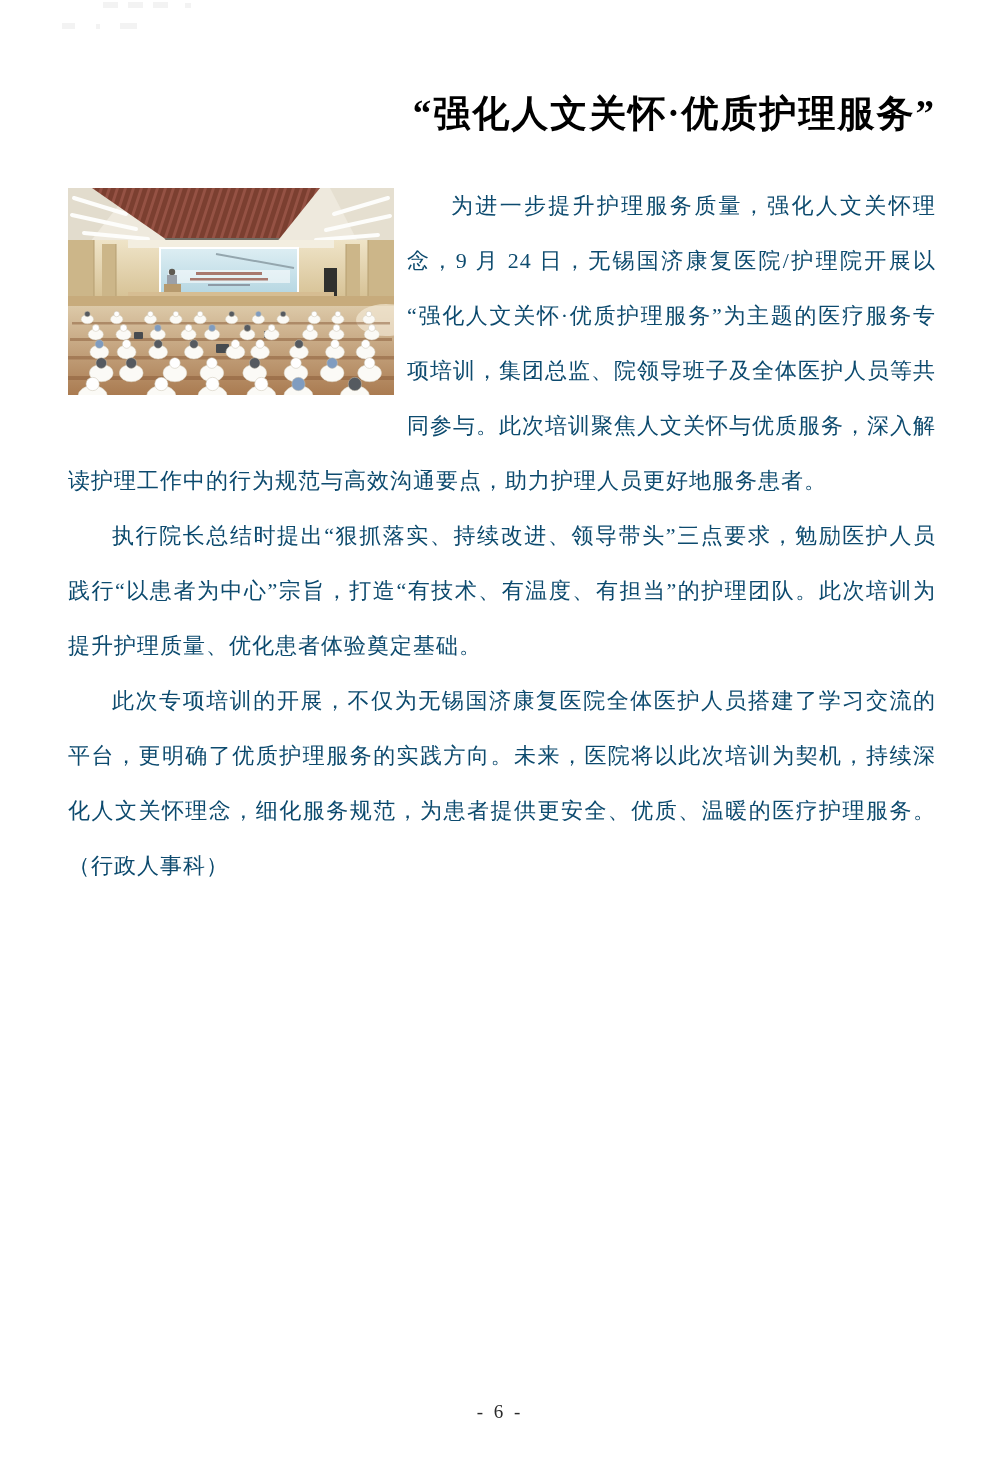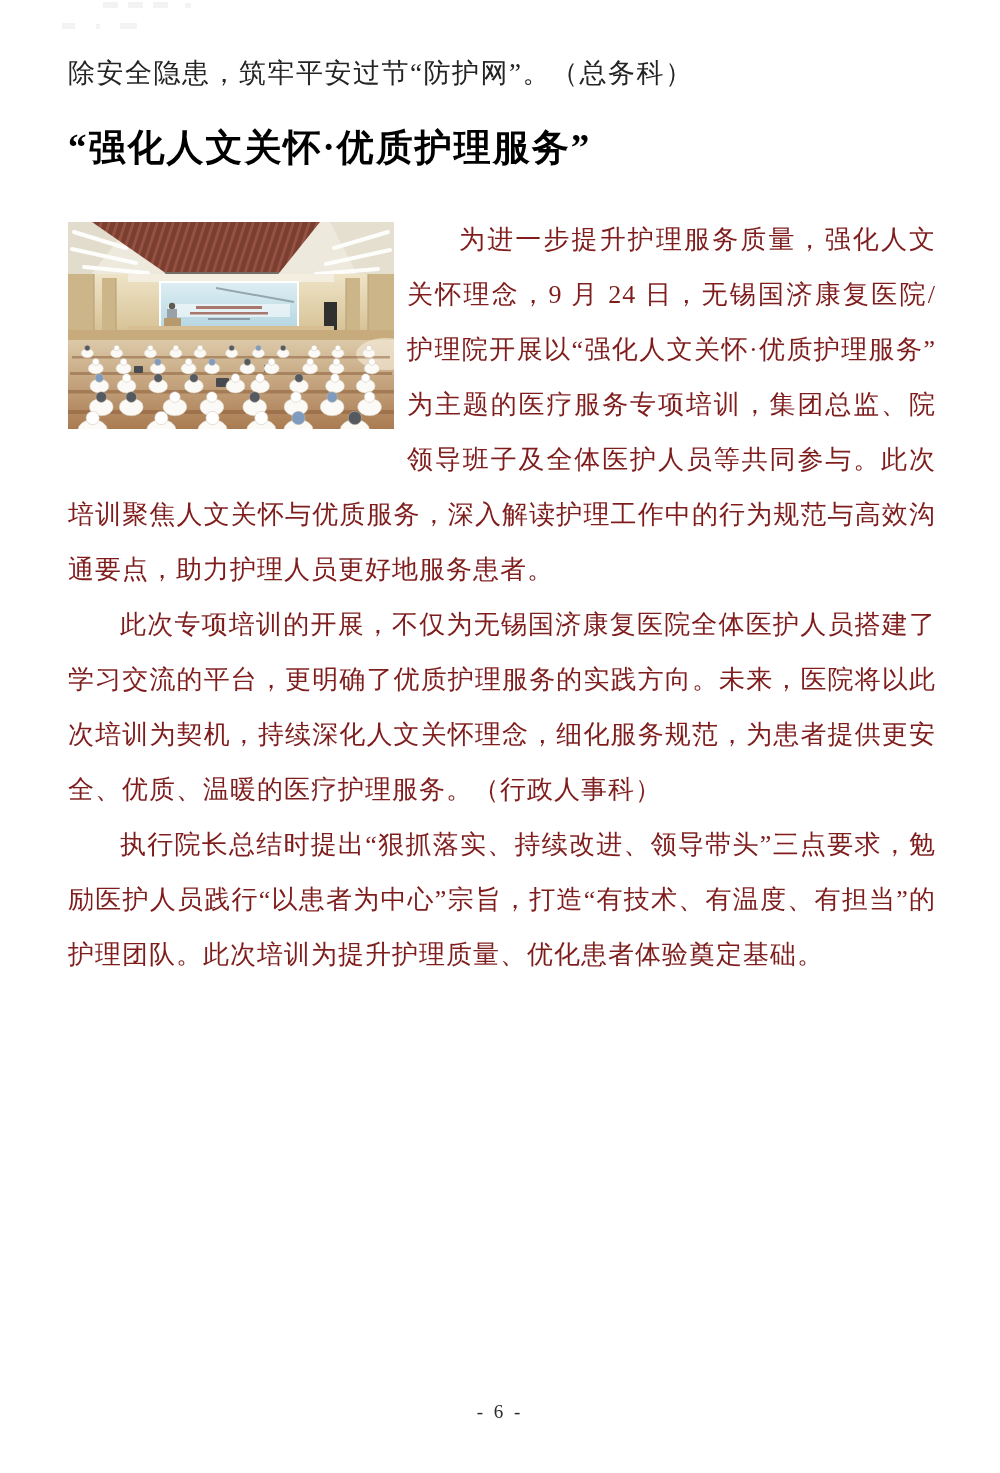--- a/index.html
+++ b/index.html
@@ -23,33 +23,33 @@
   }
   .top-line {
     margin: 0 0 20px 0;
     font-size: 27px;
     line-height: 34px;
     letter-spacing: 1.5px;
     color: #242424;
   }
   .article-title {
     margin: 28px 0 34px 0;
-    text-align: left;
+    text-align: right;
     font-size: 37px;
     line-height: 60px;
     font-weight: 700;
     letter-spacing: 2px;
     color: #000000;
   }
   .body-text {
-    font-size: 26px;
+    font-size: 22px;
     line-height: 55px;
     letter-spacing: 1px;
     text-align: justify;
-    color: #7f1d1d;
+    color: #0c4a6e;
   }
   .body-text p { margin: 0; text-indent: 2em; }
   .photo {
     float: left;
     width: 326px;
     height: 207px;
     margin: 10px 13px 26px 0;
     display: block;
   }
   .photo svg { display: block; width: 326px; height: 207px; }
@@ -74,21 +74,20 @@
     <span class="remnant" style="left:128px;top:2px;width:15px;height:6px"></span>
     <span class="remnant" style="left:153px;top:2px;width:15px;height:6px"></span>
     <span class="remnant" style="left:185px;top:3px;width:6px;height:5px"></span>
     <span class="remnant" style="left:62px;top:23px;width:13px;height:6px"></span>
     <span class="remnant" style="left:96px;top:24px;width:4px;height:5px"></span>
     <span class="remnant" style="left:120px;top:23px;width:17px;height:6px"></span>
   </div>
 
   <div class="content">
 
-    <p class="top-line">除安全隐患，筑牢平安过节“防护网”。（总务科）</p>
 
     <h1 class="article-title">
       <span>“强化人文关怀·优质护理服务”</span><br>
     </h1>
 
     <div class="body-text">
       <p>
         <span class="photo" role="img" aria-label="培训会场照片：医护人员在大会议厅参加医疗服务专项培训">
           <svg viewBox="0 0 326 207" xmlns="http://www.w3.org/2000/svg">
             <defs>
@@ -258,19 +257,19 @@
                 <circle cx="193.33028339018637" cy="196" r="6.665" fill="#ffffff" stroke="#c8c0ae" stroke-width="0.5"></circle>
                 <ellipse cx="230.42150066071045" cy="208.4" rx="14.725" ry="10.85" fill="#fbfaf6" stroke="#d9d2c2" stroke-width="0.5"></ellipse>
                 <circle cx="230.42150066071045" cy="196" r="6.665" fill="#7f9cc0" stroke="#c8c0ae" stroke-width="0.5"></circle>
                 <ellipse cx="286.8435488461575" cy="208.4" rx="14.725" ry="10.85" fill="#fbfaf6" stroke="#d9d2c2" stroke-width="0.5"></ellipse>
                 <circle cx="286.8435488461575" cy="196" r="6.665" fill="#555a60" stroke="#c8c0ae" stroke-width="0.5"></circle>
               </g>
           </svg>
         </span>
         <span>为进一步提升护理服务质量，强化人文关怀理念，9 月 24 日，无锡国济康复医院/护理院开展以“强化人文关怀·优质护理服务”为主题的医疗服务专项培训，集团总监、院领导班子及全体医护人员等共同参与。此次培训聚焦人文关怀与优质服务，深入解读护理工作中的行为规范与高效沟通要点，助力护理人员更好地服务患者。</span>
       </p>
+      <p>执行院长总结时提出“狠抓落实、持续改进、领导带头”三点要求，勉励医护人员践行“以患者为中心”宗旨，打造“有技术、有温度、有担当”的护理团队。此次培训为提升护理质量、优化患者体验奠定基础。</p>
       <p>此次专项培训的开展，不仅为无锡国济康复医院全体医护人员搭建了学习交流的平台，更明确了优质护理服务的实践方向。未来，医院将以此次培训为契机，持续深化人文关怀理念，细化服务规范，为患者提供更安全、优质、温暖的医疗护理服务。（行政人事科）</p>
-      <p>执行院长总结时提出“狠抓落实、持续改进、领导带头”三点要求，勉励医护人员践行“以患者为中心”宗旨，打造“有技术、有温度、有担当”的护理团队。此次培训为提升护理质量、优化患者体验奠定基础。</p>
     </div>
   </div>
 
   <div class="footer">- 6 -</div>
 </div>
 
 </body></html>

